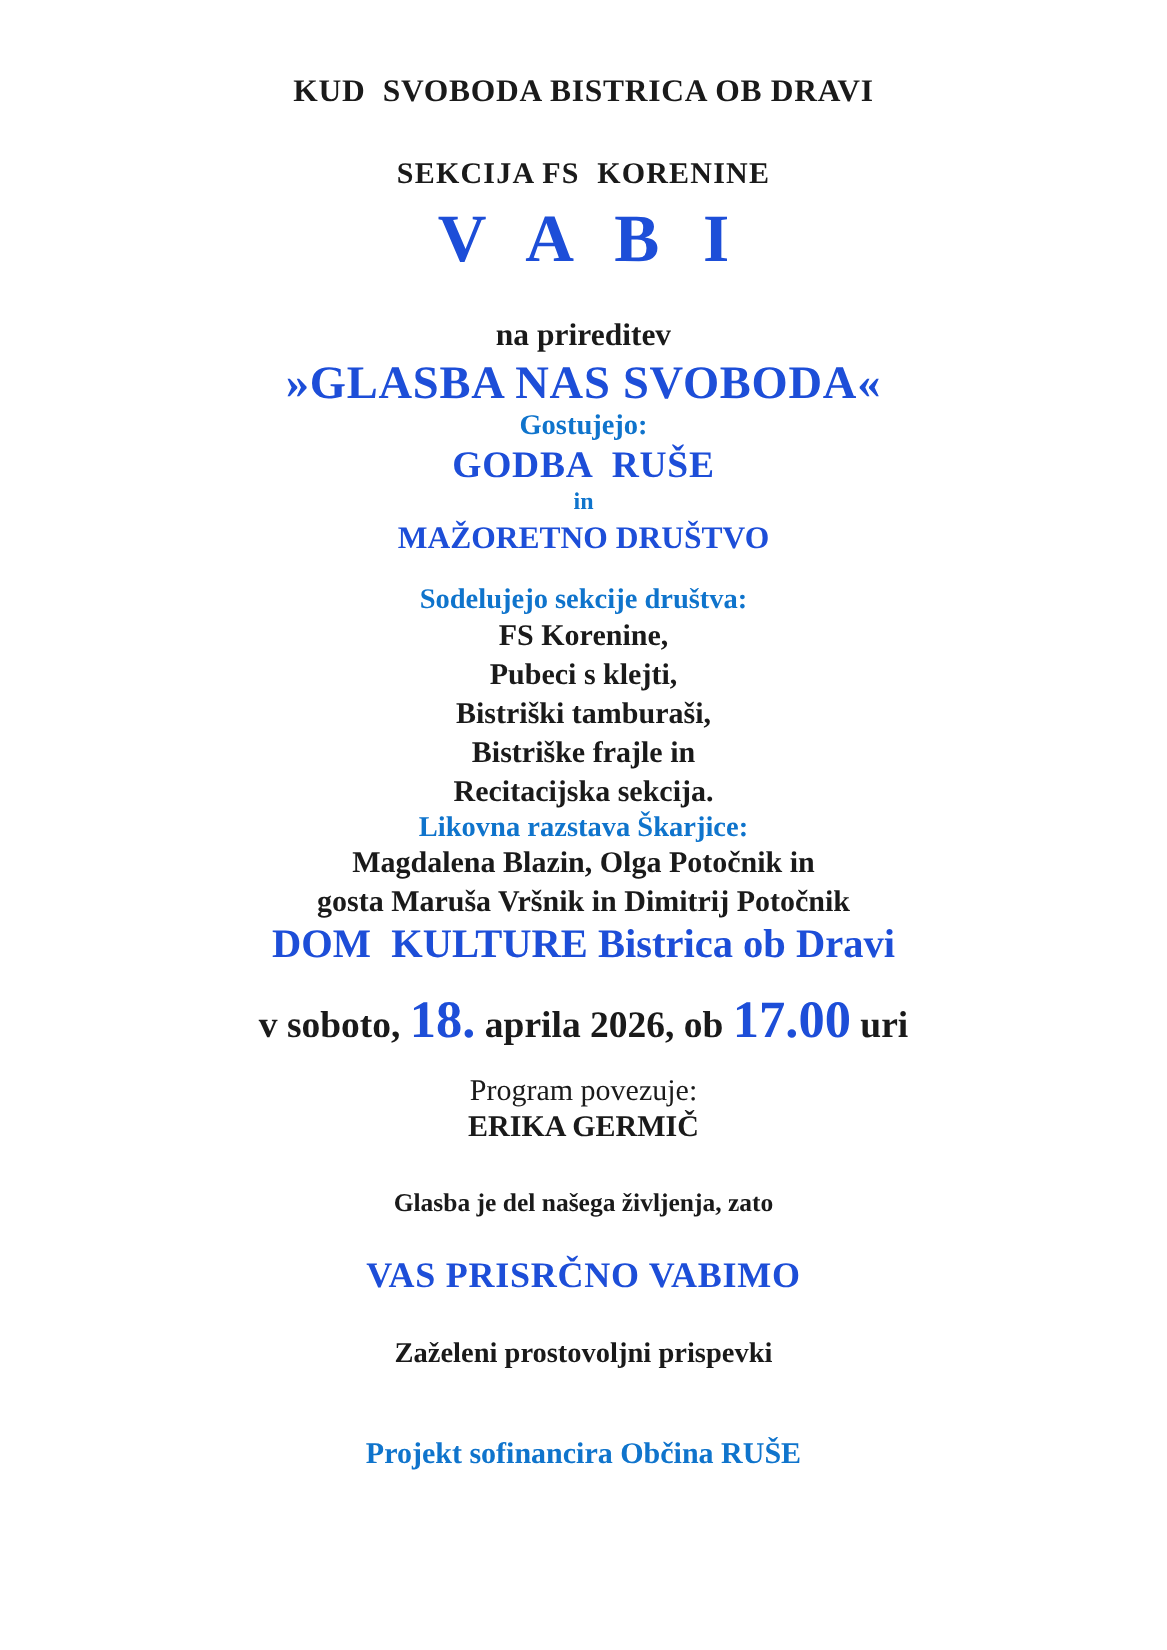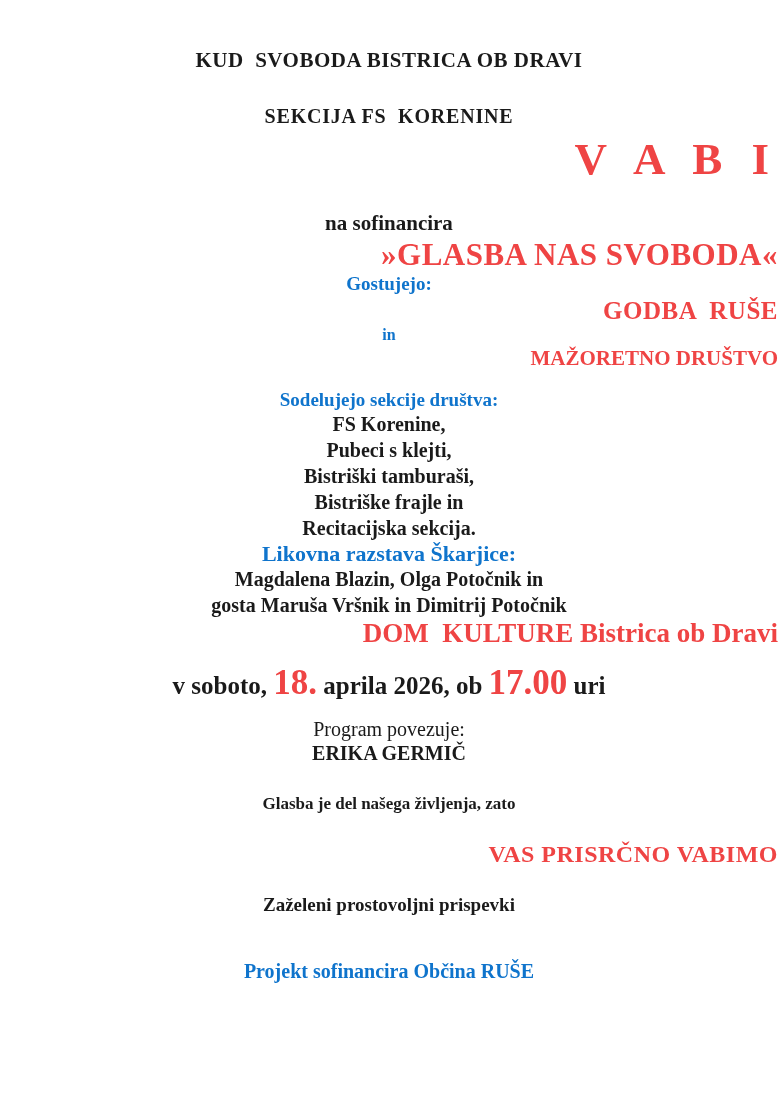--- a/index.html
+++ b/index.html
@@ -20,35 +20,35 @@
     box-sizing: border-box;
     padding-top: 48px;
     text-align: center;
   }
   .line {
     margin: 0;
     white-space: pre-wrap; 
     line-height: 1.15;
   }
   .bold { font-weight: bold; }
-  .red  { color: #ef4444; text-align: right; }
+  .red  { color: #1d4ed8; }
   .blue { color: #0f74cc; }
 
   .org        { font-size: 21px; letter-spacing: 0.5px; }
   .sekcija    { font-size: 20px; margin-top: 33px; letter-spacing: 0.8px; }
   .vabi       { font-size: 45px; margin-top: 6px; letter-spacing: 9px; padding-left: 9px; }
   .intro      { font-size: 21px; margin-top: 25px; }
   .event-title{ font-size: 31px; margin-top: 2px; letter-spacing: 0.5px; }
   .guests-label { font-size: 19px; }
   .guest1     { font-size: 25px; margin-top: 2px; letter-spacing: 0.5px; }
   .conj       { font-size: 16px; margin-top: 1px; }
   .guest2     { font-size: 21px; margin-top: 1px; }
   .part-label { font-size: 19px; margin-top: 19px; }
   .part-item  { font-size: 20px; line-height: 26px; }
-  .exh-label  { font-size: 22px; }
+  .exh-label  { font-size: 19px; }
   .exh-line   { font-size: 20px; line-height: 26px; }
   .venue      { font-size: 27px; }
   .datetime   { font-size: 25px; margin-top: 12px; line-height: 44px; }
   .datetime .big-num { font-size: 35px; }
   .host-label { font-size: 20px; margin-top: 10px; font-weight: normal; }
   .host-name  { font-size: 20px; margin-top: 1px; }
   .slogan     { font-size: 17px; margin-top: 29px; }
   .invitation { font-size: 24px; margin-top: 27px; letter-spacing: 0.5px; }
   .donation   { font-size: 19px; margin-top: 26px; }
   .sponsor    { font-size: 20px; margin-top: 44px; }
@@ -57,21 +57,21 @@
 <body>
 
 <div class="poster">
 
   <p class="line org bold">KUD  SVOBODA BISTRICA OB DRAVI</p>
 
   <p class="line sekcija bold">SEKCIJA FS  KORENINE</p>
 
   <p class="line vabi bold red">V A B I</p>
 
-  <p class="line intro bold">na sofinancira</p>
+  <p class="line intro bold">na prireditev</p>
 
   <p class="line event-title bold red">»GLASBA NAS SVOBODA«</p>
 
   <p class="line guests-label bold blue">Gostujejo:</p>
 
   <p class="line guest1 bold red">GODBA  RUŠE</p>
 
   <p class="line conj bold blue">in</p>
 
   <p class="line guest2 bold red">MAŽORETNO DRUŠTVO</p>

